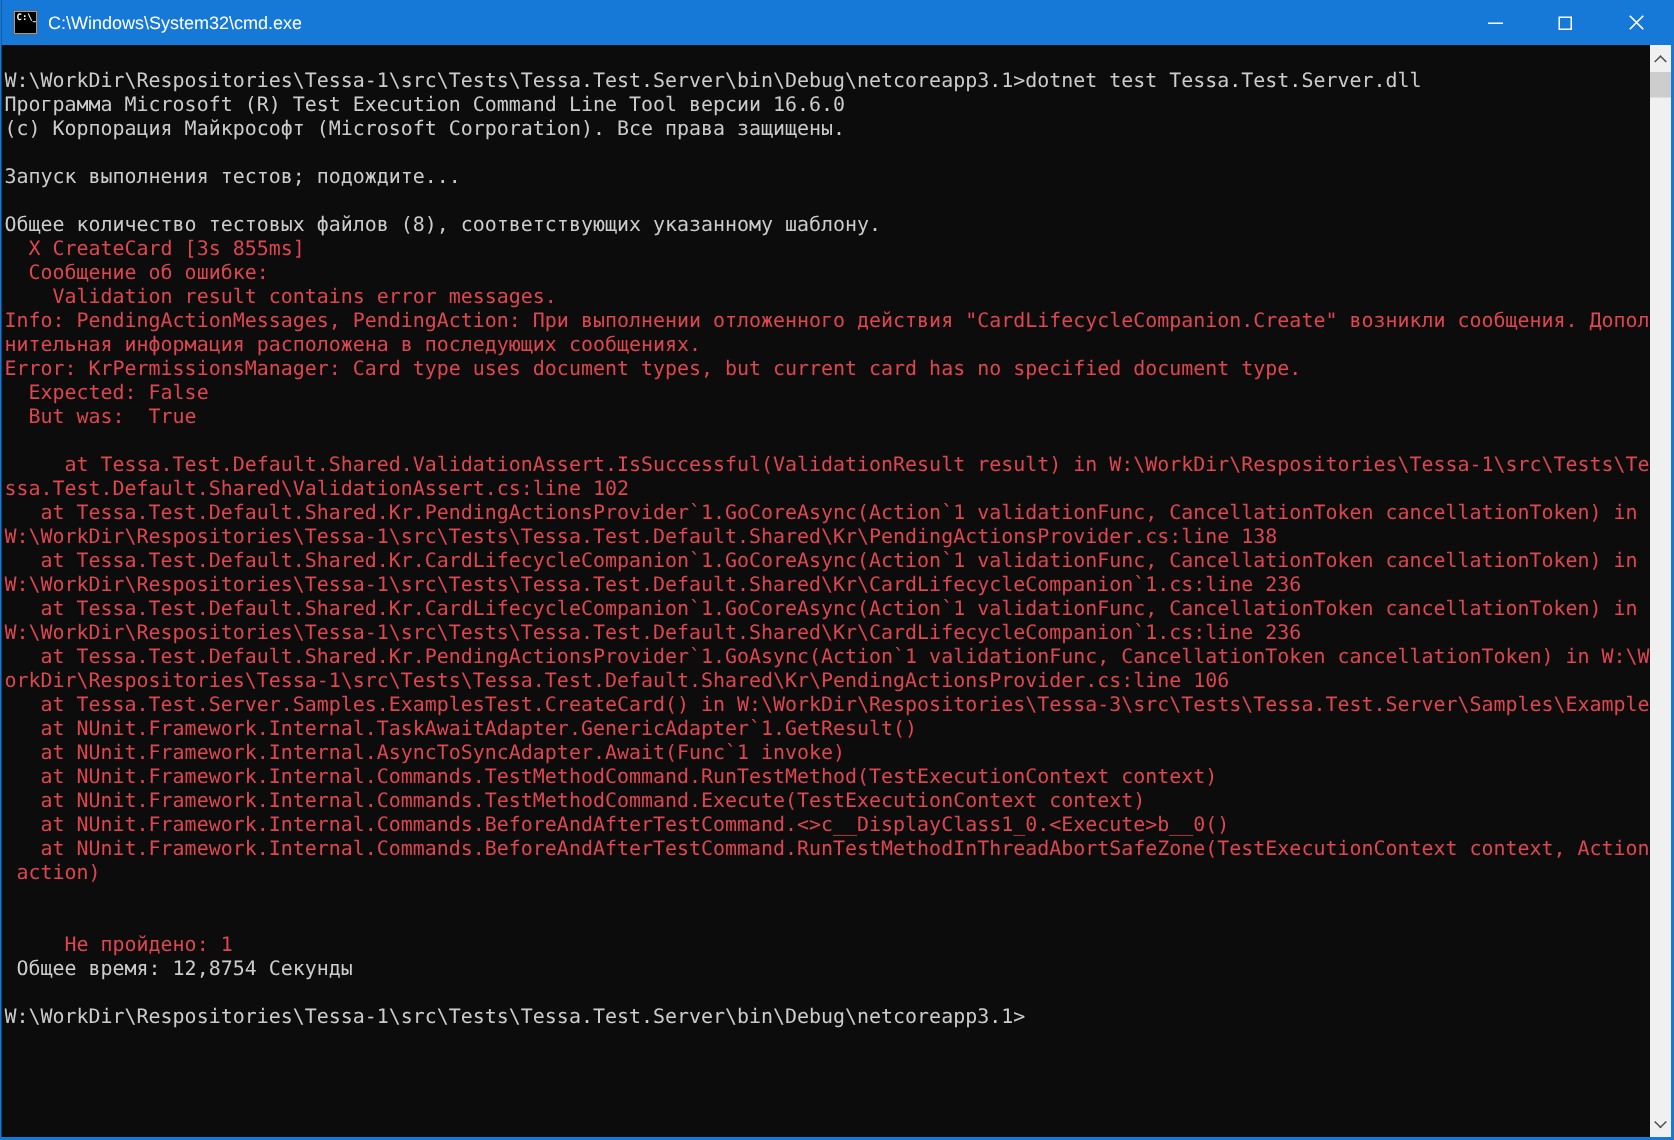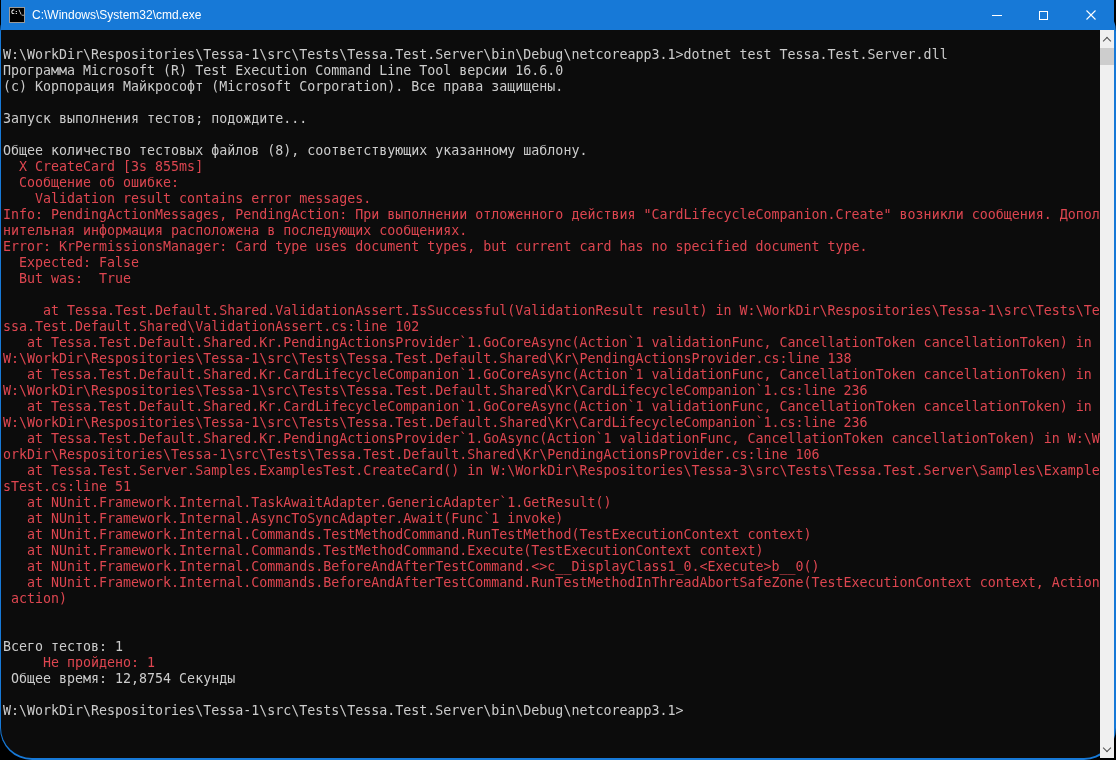--- a/index.html
+++ b/index.html
@@ -7,21 +7,20 @@
     --scrollbar-track:#F0F0F0; --scrollbar-thumb:#CDCDCD; --scrollbar-arrow:#505050;
   }
   *{margin:0;padding:0;box-sizing:border-box}
   html,body{width:1116px;height:760px;background:#000;overflow:hidden}
   .window{
     width:1116px;height:760px;display:flex;flex-direction:column;
     background:var(--background);
     border-left:1px solid var(--titlebar);
     border-right:2px solid var(--titlebar);
     border-bottom:2px solid var(--titlebar);
-    border-radius:32px;
   }
   .titlebar{
     flex:0 0 30px;height:30px;background:var(--titlebar);display:flex;align-items:center;
     color:#fff;font:12px "Liberation Sans",sans-serif;user-select:none;
   }
   .cmdicon{
     width:16px;height:16px;margin:0 7px 0 8px;background:#000;border:1px solid #9a9a9a;
     display:flex;align-items:flex-start;flex:0 0 16px;overflow:hidden;
   }
   .cmdicon .glyph{
@@ -93,31 +92,29 @@
         <div class="row error">ssa.Test.Default.Shared\ValidationAssert.cs:line 102</div>
         <div class="row error">   at Tessa.Test.Default.Shared.Kr.PendingActionsProvider`1.GoCoreAsync(Action`1 validationFunc, CancellationToken cancellationToken) in</div>
         <div class="row error">W:\WorkDir\Respositories\Tessa-1\src\Tests\Tessa.Test.Default.Shared\Kr\PendingActionsProvider.cs:line 138</div>
         <div class="row error">   at Tessa.Test.Default.Shared.Kr.CardLifecycleCompanion`1.GoCoreAsync(Action`1 validationFunc, CancellationToken cancellationToken) in</div>
         <div class="row error">W:\WorkDir\Respositories\Tessa-1\src\Tests\Tessa.Test.Default.Shared\Kr\CardLifecycleCompanion`1.cs:line 236</div>
         <div class="row error">   at Tessa.Test.Default.Shared.Kr.CardLifecycleCompanion`1.GoCoreAsync(Action`1 validationFunc, CancellationToken cancellationToken) in</div>
         <div class="row error">W:\WorkDir\Respositories\Tessa-1\src\Tests\Tessa.Test.Default.Shared\Kr\CardLifecycleCompanion`1.cs:line 236</div>
         <div class="row error">   at Tessa.Test.Default.Shared.Kr.PendingActionsProvider`1.GoAsync(Action`1 validationFunc, CancellationToken cancellationToken) in W:\W</div>
         <div class="row error">orkDir\Respositories\Tessa-1\src\Tests\Tessa.Test.Default.Shared\Kr\PendingActionsProvider.cs:line 106</div>
         <div class="row error">   at Tessa.Test.Server.Samples.ExamplesTest.CreateCard() in W:\WorkDir\Respositories\Tessa-3\src\Tests\Tessa.Test.Server\Samples\Example</div>
-        <div class="row error">sTest.cs:line 51</div>
         <div class="row error">   at NUnit.Framework.Internal.TaskAwaitAdapter.GenericAdapter`1.GetResult()</div>
         <div class="row error">   at NUnit.Framework.Internal.AsyncToSyncAdapter.Await(Func`1 invoke)</div>
         <div class="row error">   at NUnit.Framework.Internal.Commands.TestMethodCommand.RunTestMethod(TestExecutionContext context)</div>
         <div class="row error">   at NUnit.Framework.Internal.Commands.TestMethodCommand.Execute(TestExecutionContext context)</div>
         <div class="row error">   at NUnit.Framework.Internal.Commands.BeforeAndAfterTestCommand.&lt;&gt;c__DisplayClass1_0.&lt;Execute&gt;b__0()</div>
         <div class="row error">   at NUnit.Framework.Internal.Commands.BeforeAndAfterTestCommand.RunTestMethodInThreadAbortSafeZone(TestExecutionContext context, Action</div>
         <div class="row error"> action)</div>
         <div class="row normal"></div>
         <div class="row normal"></div>
-        <div class="row normal">Всего тестов: 1</div>
         <div class="row error">     Не пройдено: 1</div>
         <div class="row normal"> Общее время: 12,8754 Секунды</div>
         <div class="row normal"></div>
         <div class="row normal">W:\WorkDir\Respositories\Tessa-1\src\Tests\Tessa.Test.Server\bin\Debug\netcoreapp3.1&gt;</div>
       </div>
     <div class="scrollbar">
       <div class="sb-btn">
           <span class="chev up"></span>
         </div>
       <div class="sb-track">

